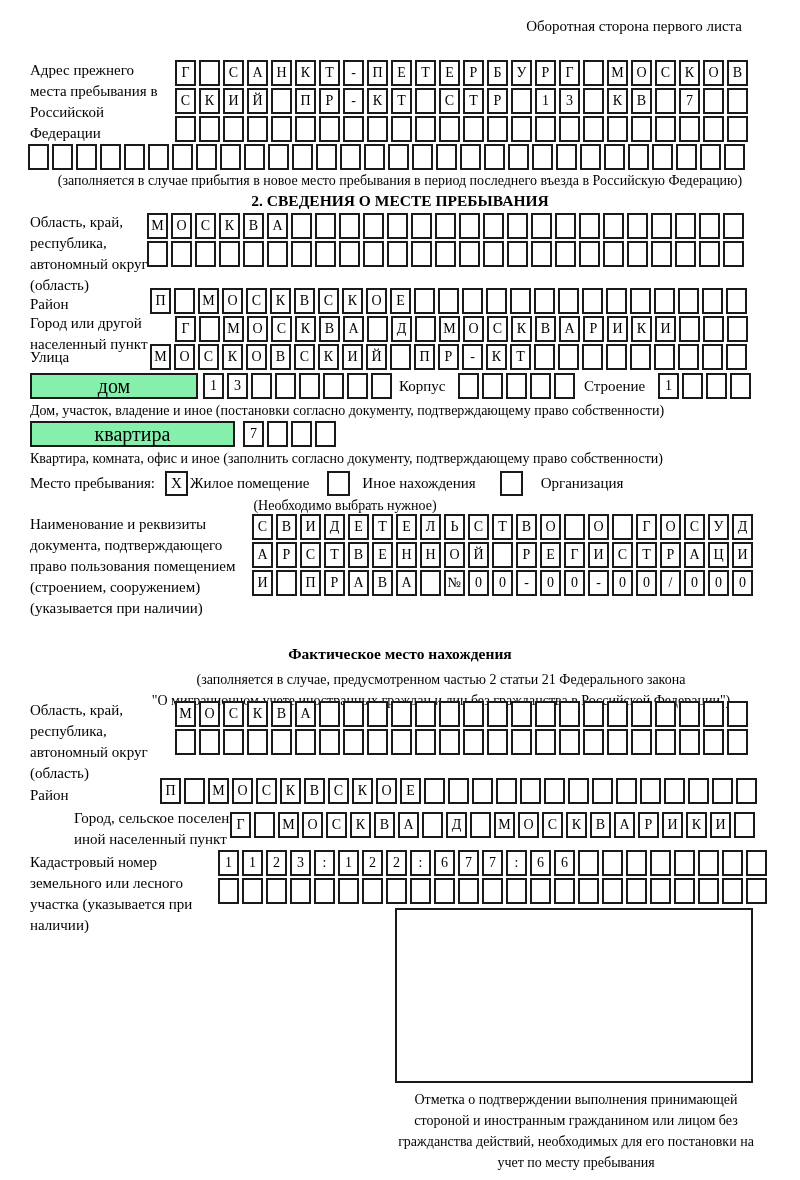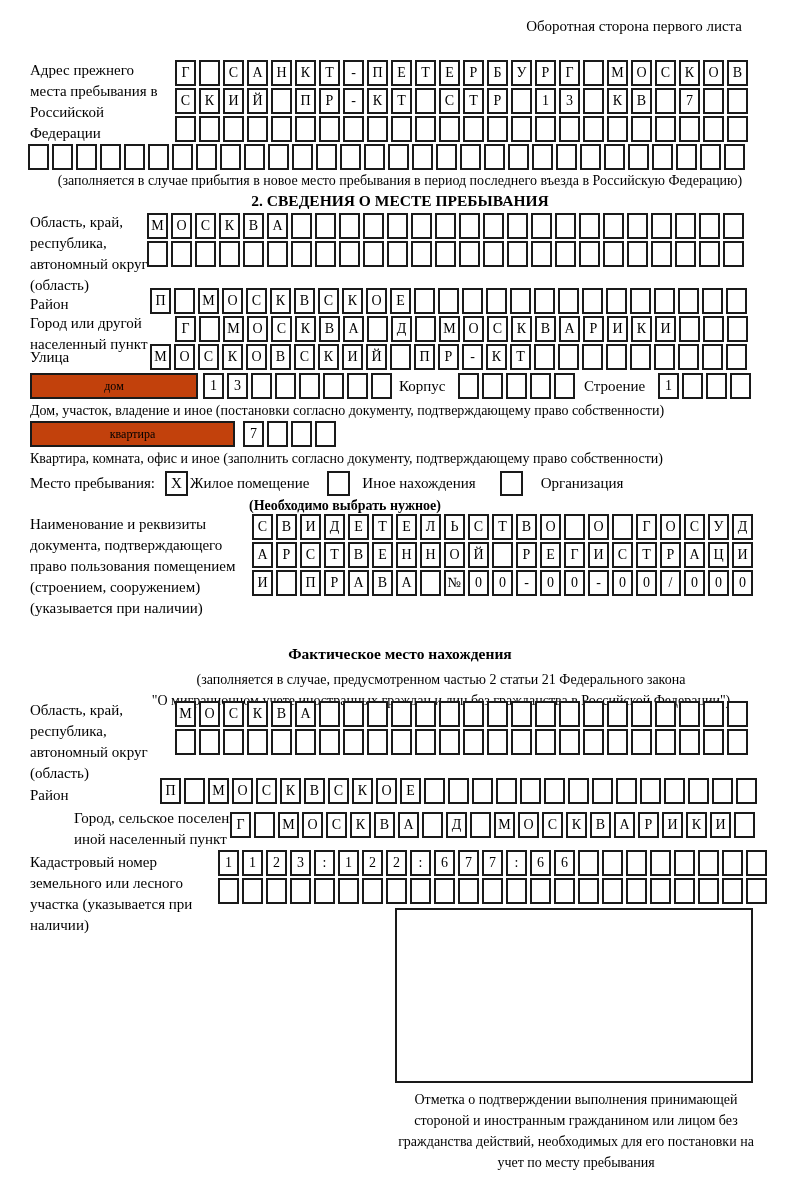--- a/index.html
+++ b/index.html
@@ -7,21 +7,21 @@
         font-family:"Liberation Serif","DejaVu Serif",serif;overflow:hidden;}
   .abs{position:absolute;}
   .lbl{font-size:15px;line-height:21px;}
   .cap{font-size:14px;}
   .title{font-weight:bold;font-size:15.5px;text-align:center;width:800px;left:0;}
   .center{text-align:center;width:800px;left:0;}
   .boxrow{position:absolute;display:flex;gap:3px;}
   .box{box-sizing:border-box;flex:0 0 21px;width:21px;height:26px;border:2px solid #1a1a1a;
        display:flex;align-items:center;justify-content:center;font-size:14px;background:#fff;}
   .widebox{box-sizing:border-box;position:absolute;height:26px;border:2px solid #1a1a1a;
-       display:flex;align-items:center;justify-content:center;font-size:12px;background:#c2410c;}
+       display:flex;align-items:center;justify-content:center;font-size:20px;background:#86efac;}
   .cbx{box-sizing:border-box;width:23px;height:25px;border:2px solid #1a1a1a;
        display:flex;align-items:center;justify-content:center;font-size:15px;}
   .mesto-row{position:absolute;top:470px;left:30px;display:flex;align-items:center;height:26px;}
   .prelines{white-space:pre-line;padding-left:41px;}
   .bigbox{box-sizing:border-box;position:absolute;border:2px solid #1a1a1a;background:#fff;}
 </style>
 </head>
 <body>
 
 <div class="page">
@@ -324,21 +324,21 @@
 
   <div class="mesto-row">
     <span class="lbl">Место пребывания:</span>
     <span class="cbx" style="margin-left:10px;">X</span>
     <span class="lbl" style="margin-left:2px;">Жилое помещение</span>
     <span class="cbx" style="margin-left:18px;"></span>
     <span class="lbl" style="margin-left:12px;">Иное нахождения</span>
     <span class="cbx" style="margin-left:24px;"></span>
     <span class="lbl" style="margin-left:18px;">Организация</span>
   </div>
-  <div class="abs cap" style="top:498px;left:215px;width:260px;text-align:center;font-weight:bold;">(Необходимо выбрать нужное)</div>
+  <div class="abs cap" style="top:498px;left:215px;width:260px;text-align:center;">(Необходимо выбрать нужное)</div>
 
   <div class="abs lbl" style="top:514px;left:30px;width:225px;">Наименование и реквизиты документа, подтверждающего право пользования помещением (строением, сооружением) (указывается при наличии)</div>
   <div class="boxrow" style="top:514px;left:252px;">
       <span class="box">С</span>
       <span class="box">В</span>
       <span class="box">И</span>
       <span class="box">Д</span>
       <span class="box">Е</span>
       <span class="box">Т</span>
       <span class="box">Е</span>

